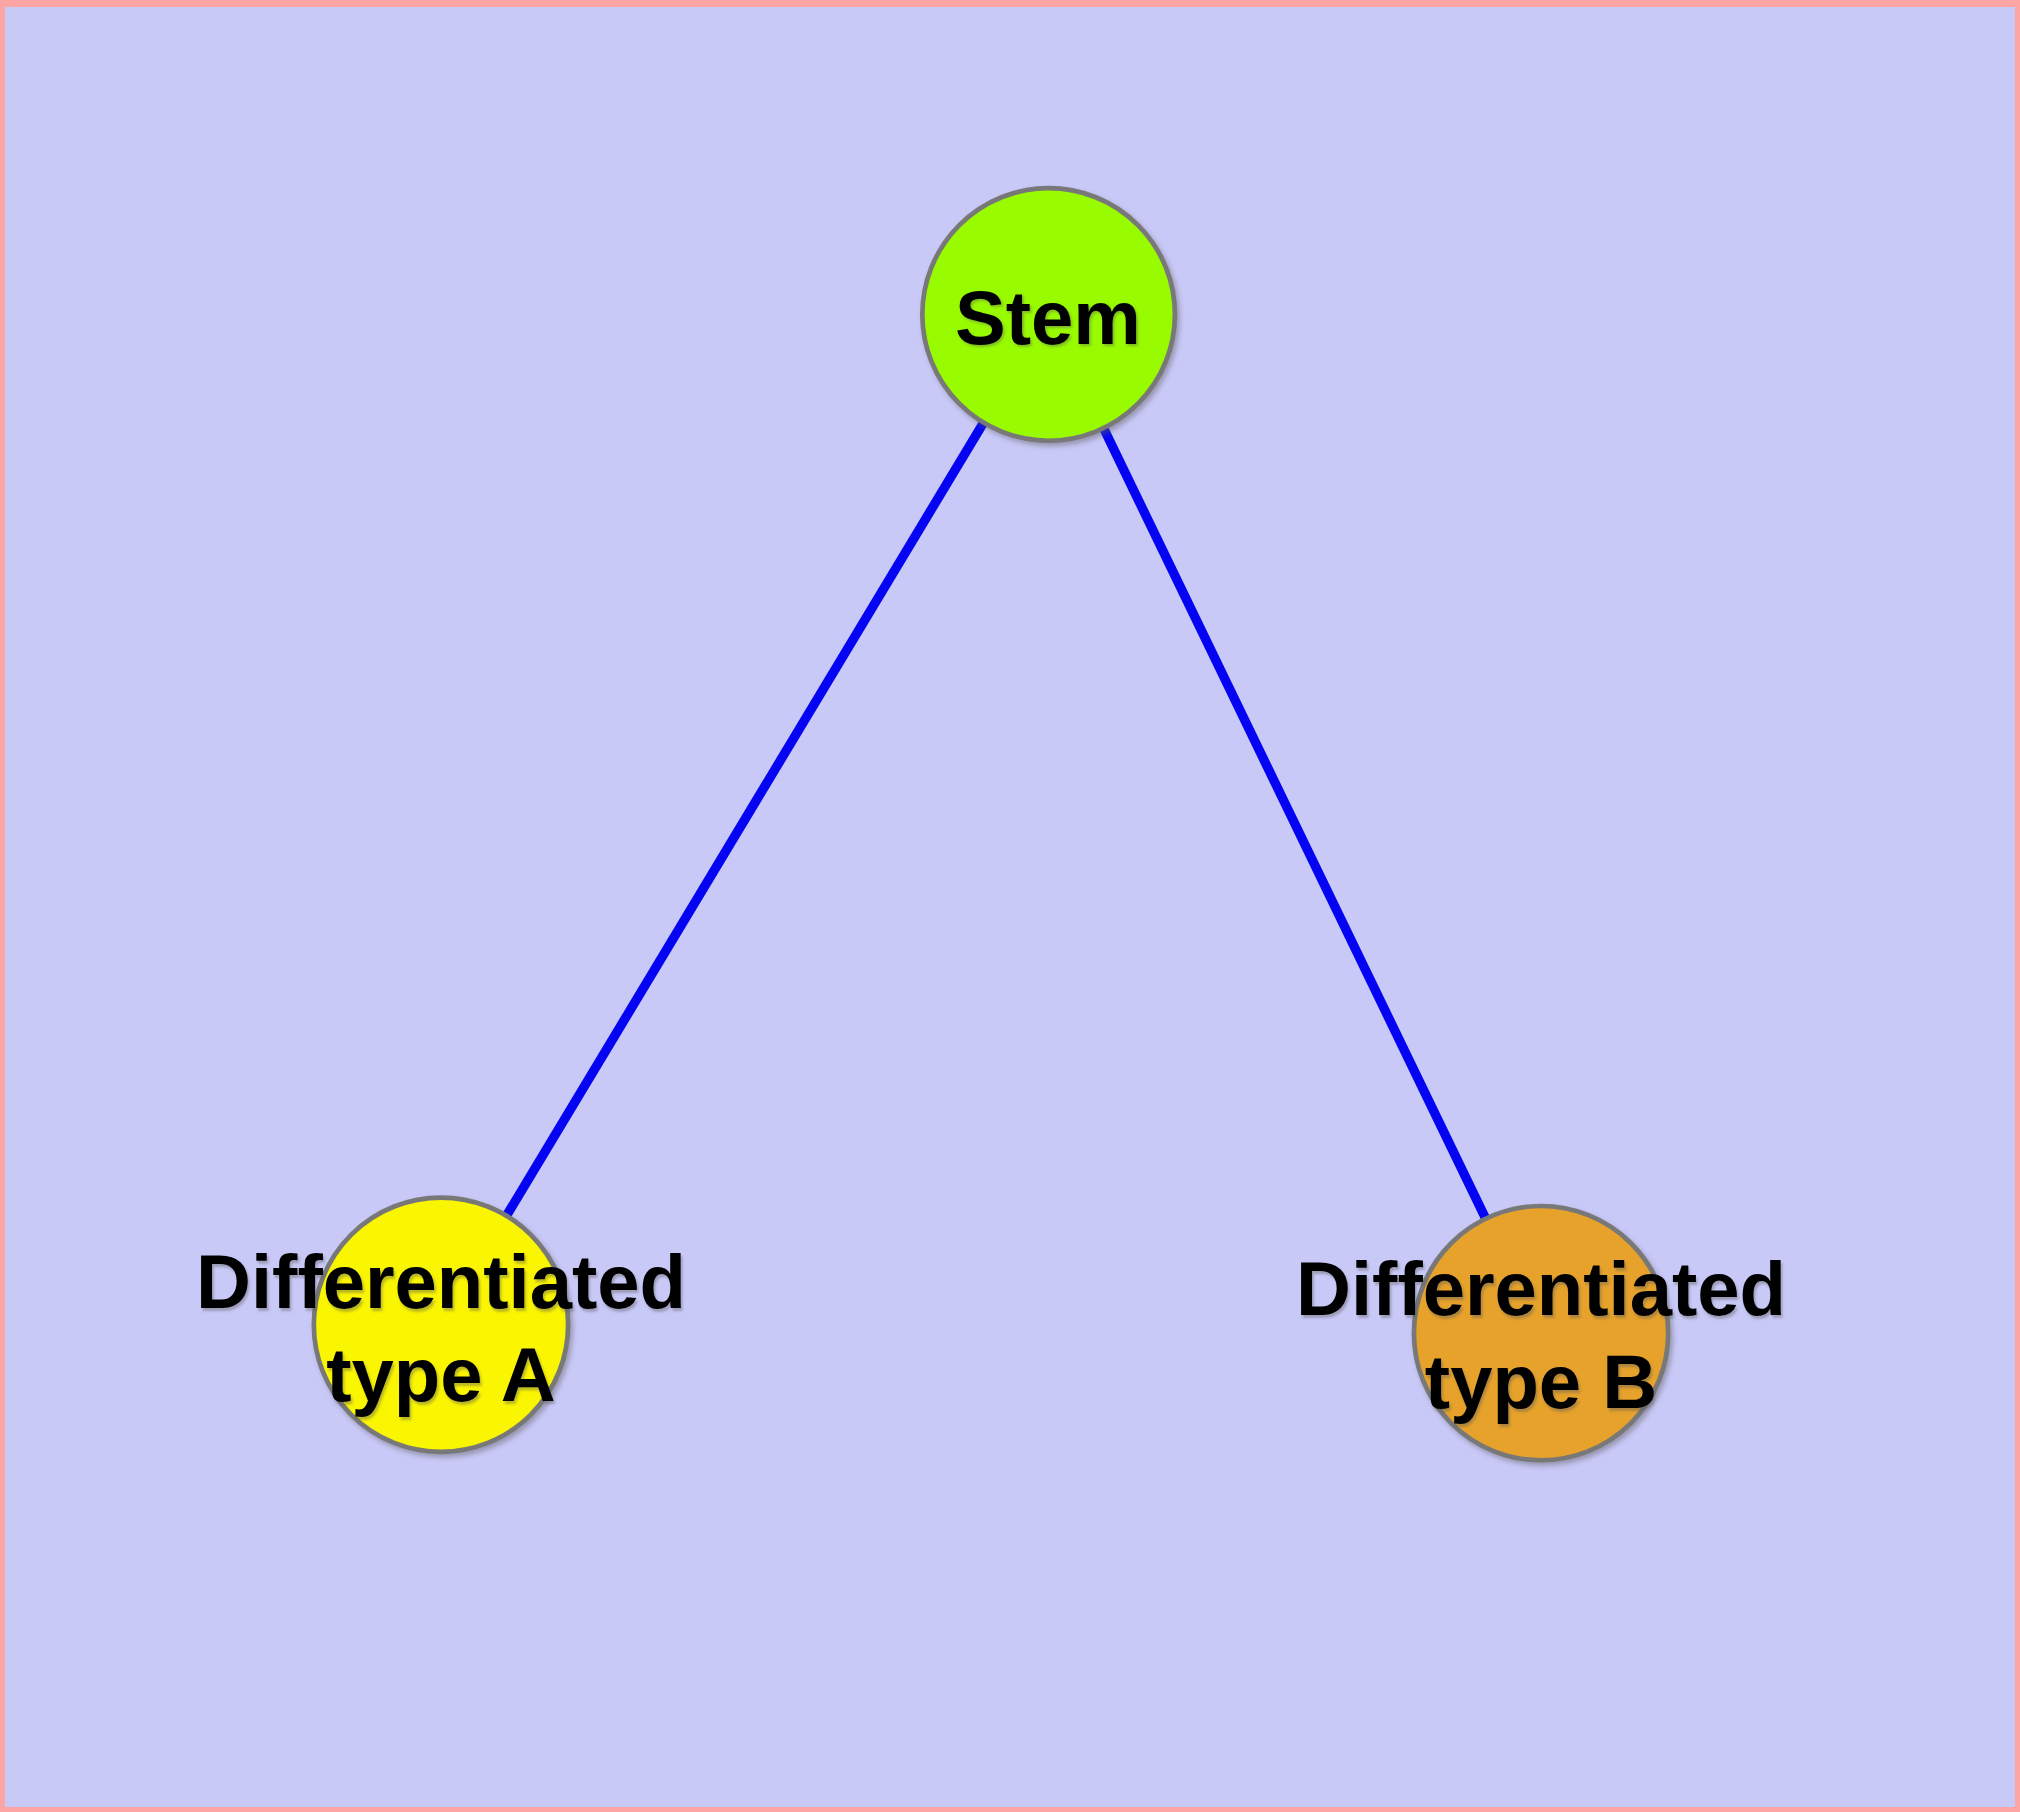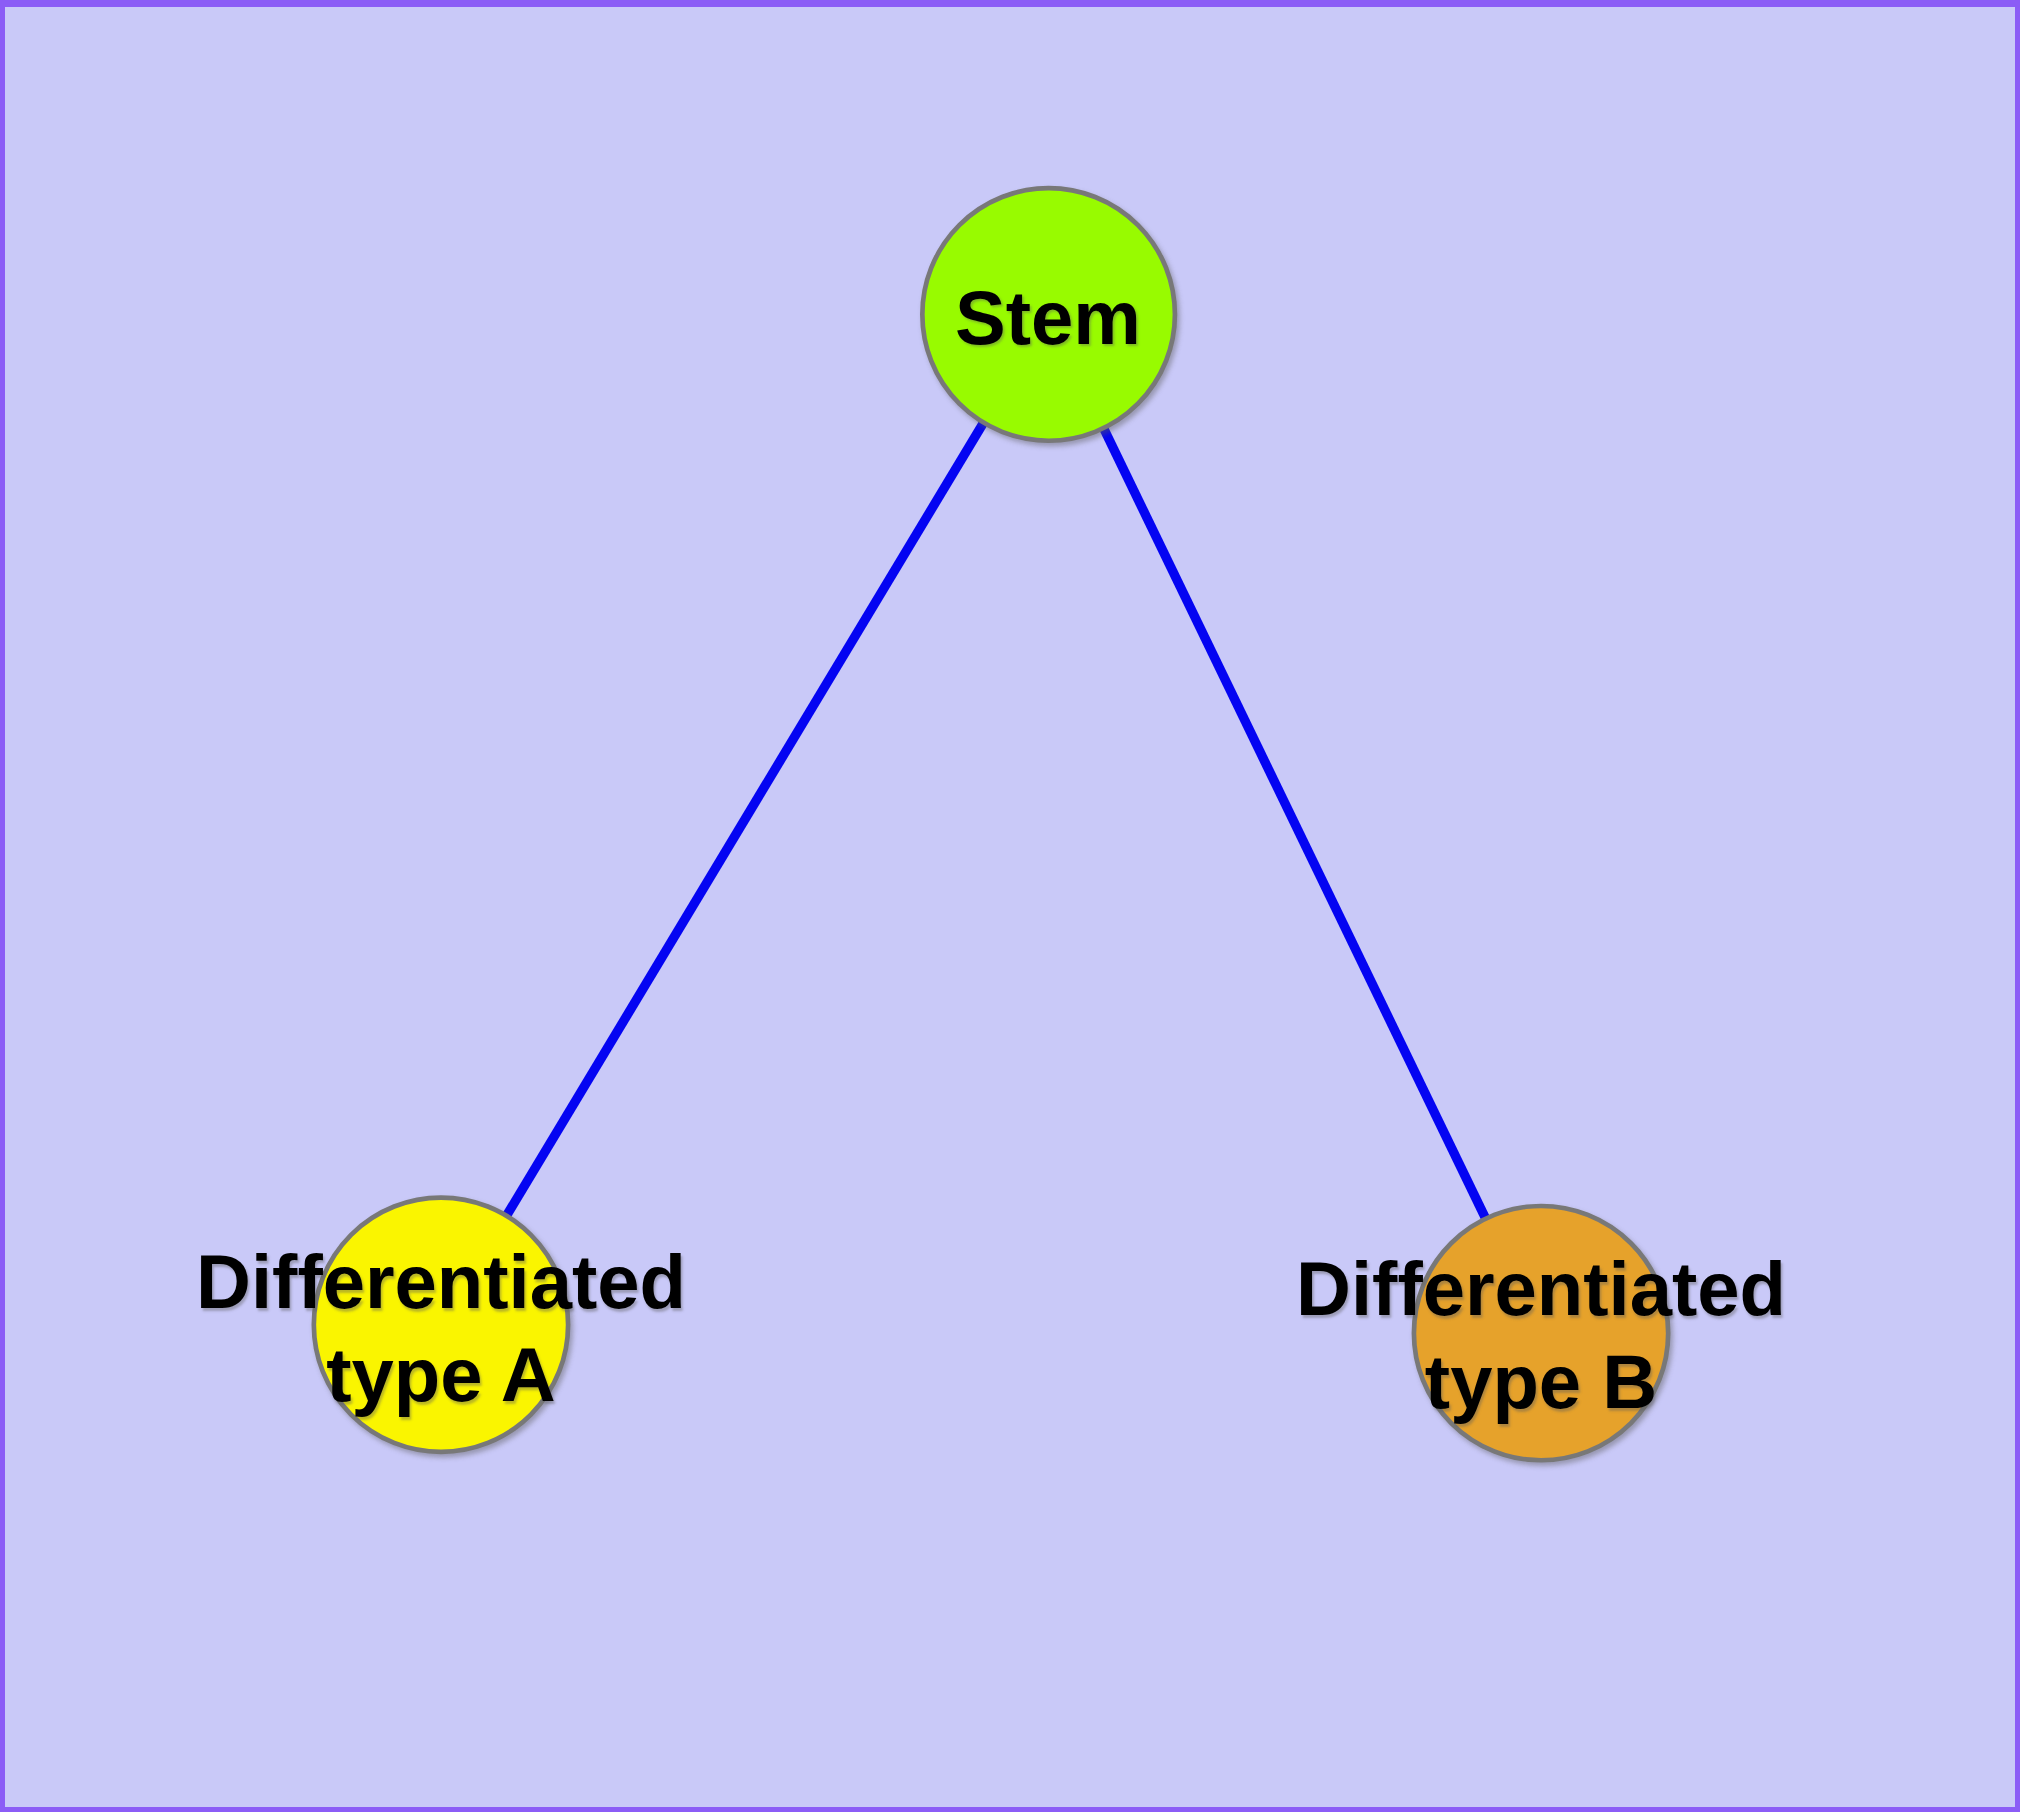--- a/index.html
+++ b/index.html
@@ -5,21 +5,21 @@
   html, body {
     margin: 0;
     padding: 0;
     background: #ffffff;
     font-family: "Liberation Sans", sans-serif;
   }
   .stage {
     position: relative;
     width: 2021px;
     height: 1812px;
-    background: #8b5cf6;
+    background: #fca5a5;
     overflow: hidden;
   }
   .panel {
     position: absolute;
     left: 5.1px;
     top: 6.8px;
     width: 2010px;
     height: 1800px;
     background: #C9C9F8;
   }

